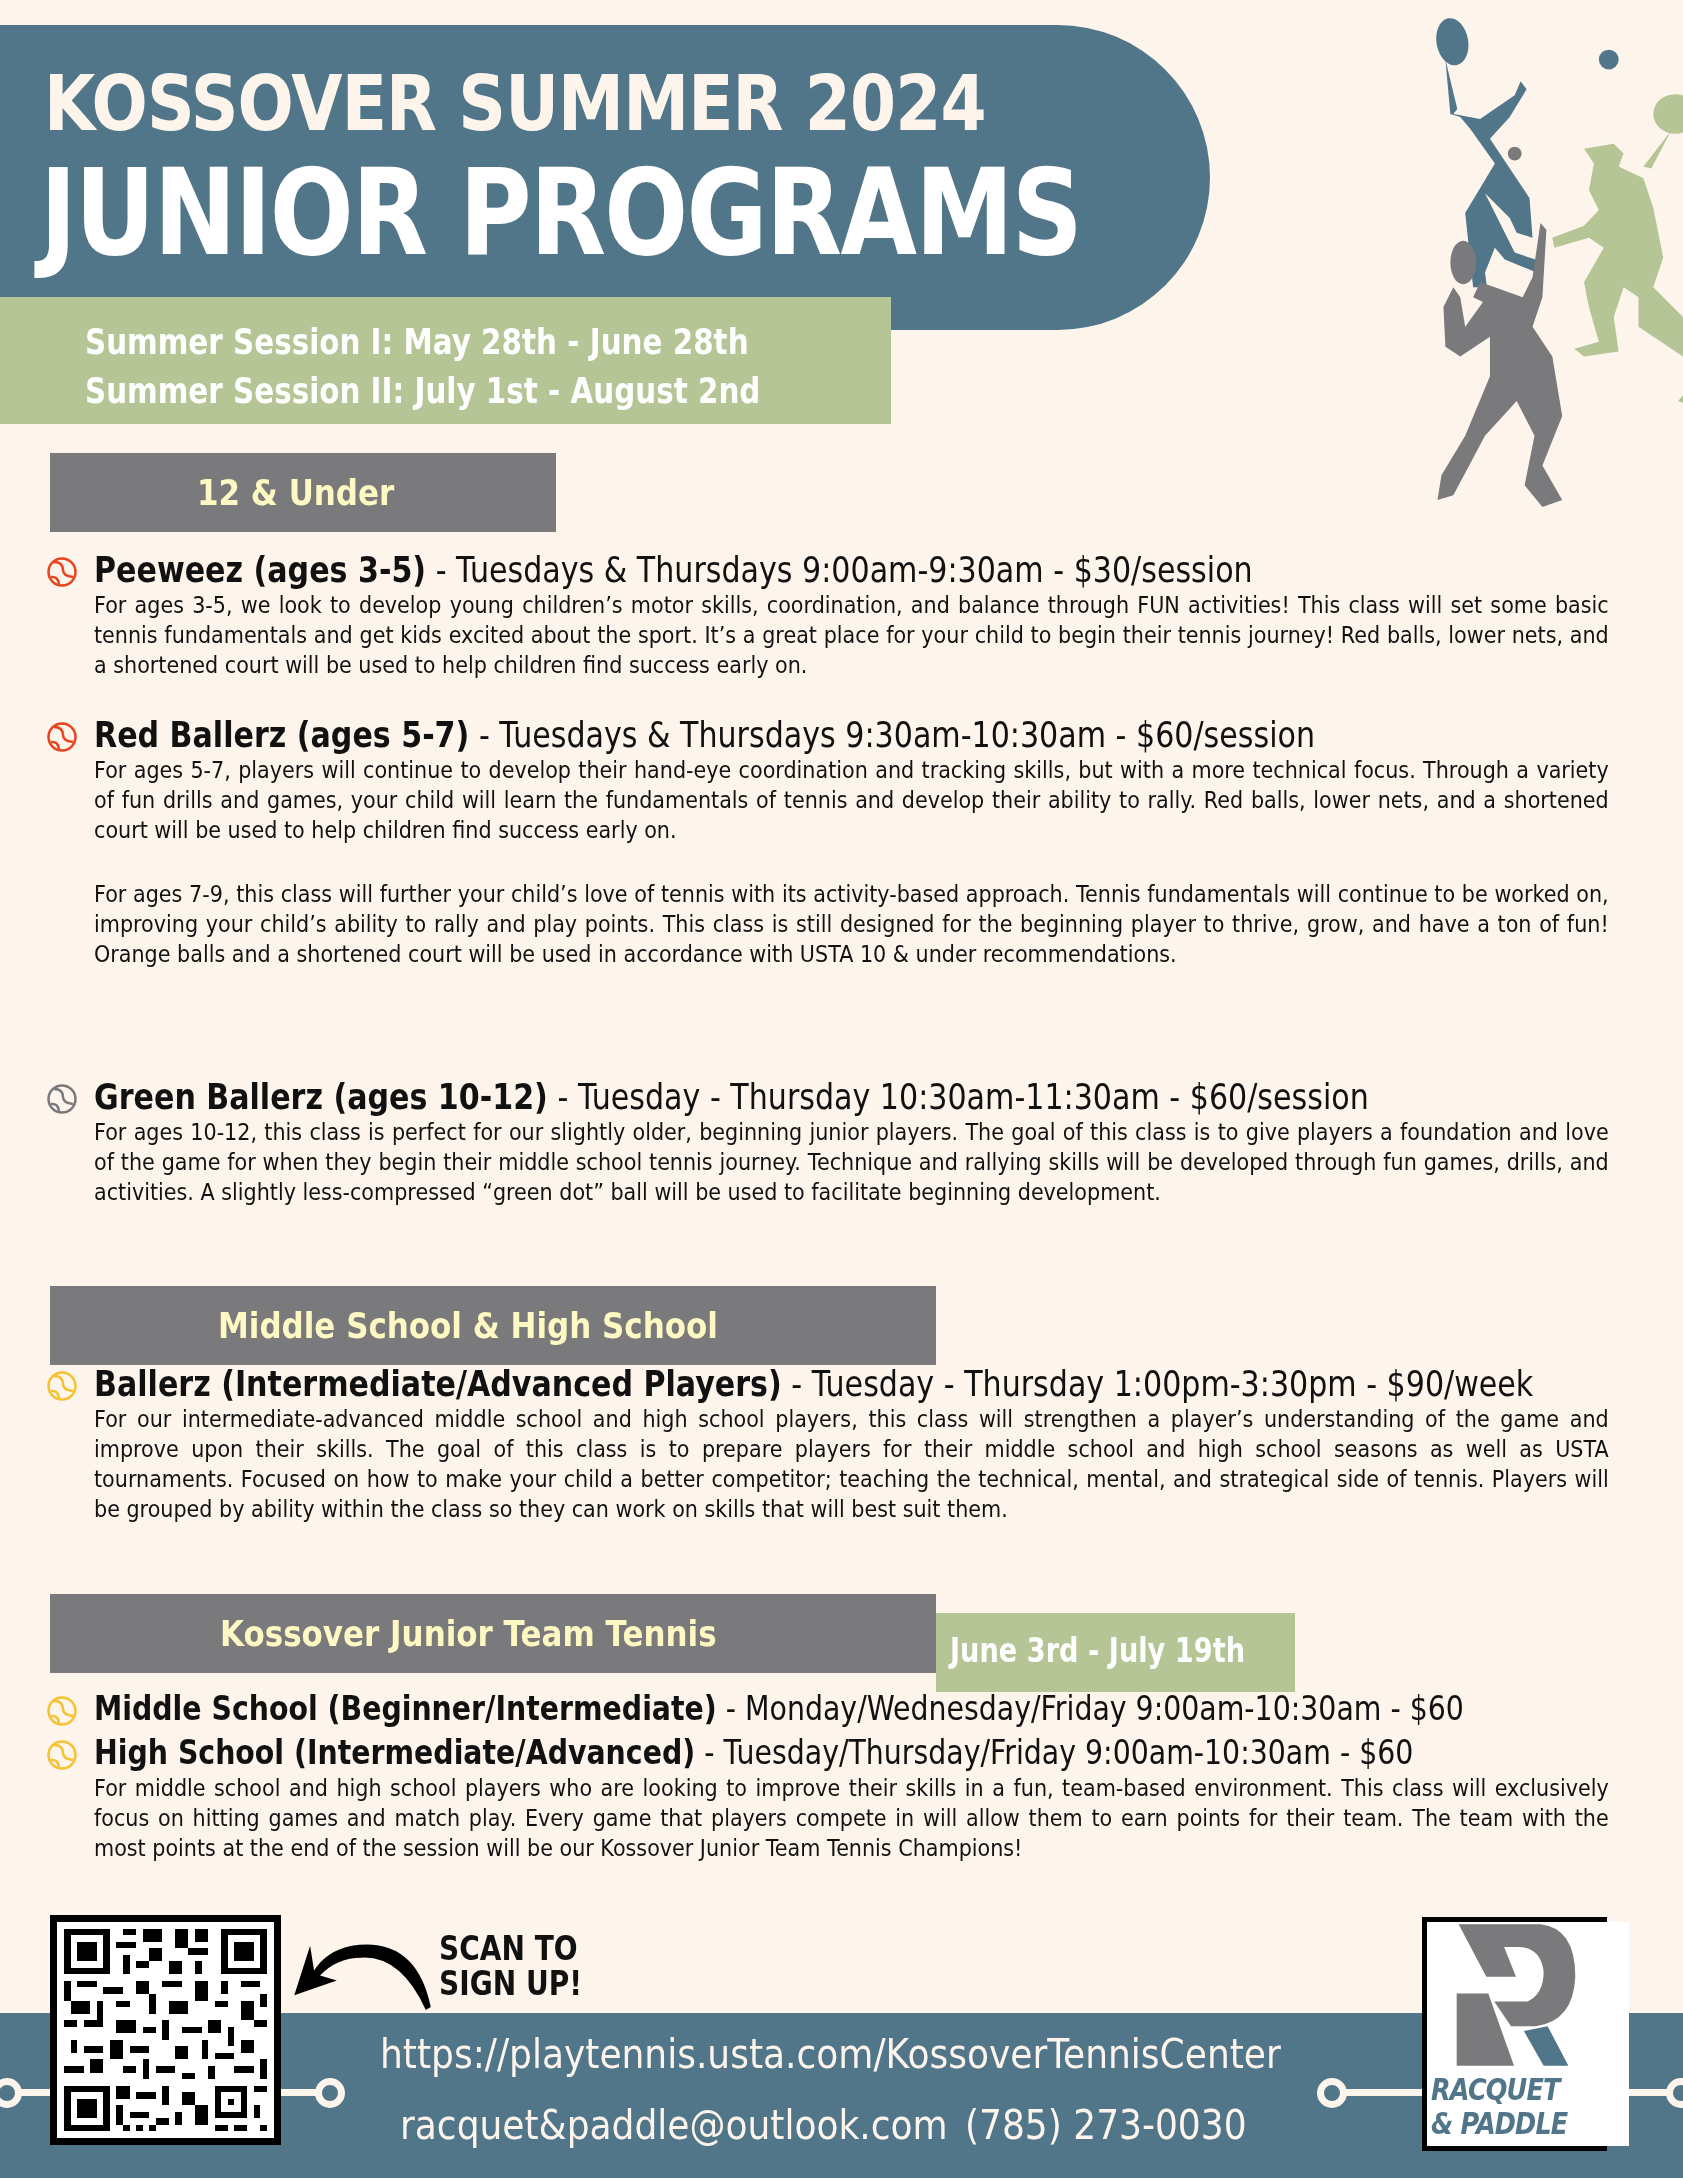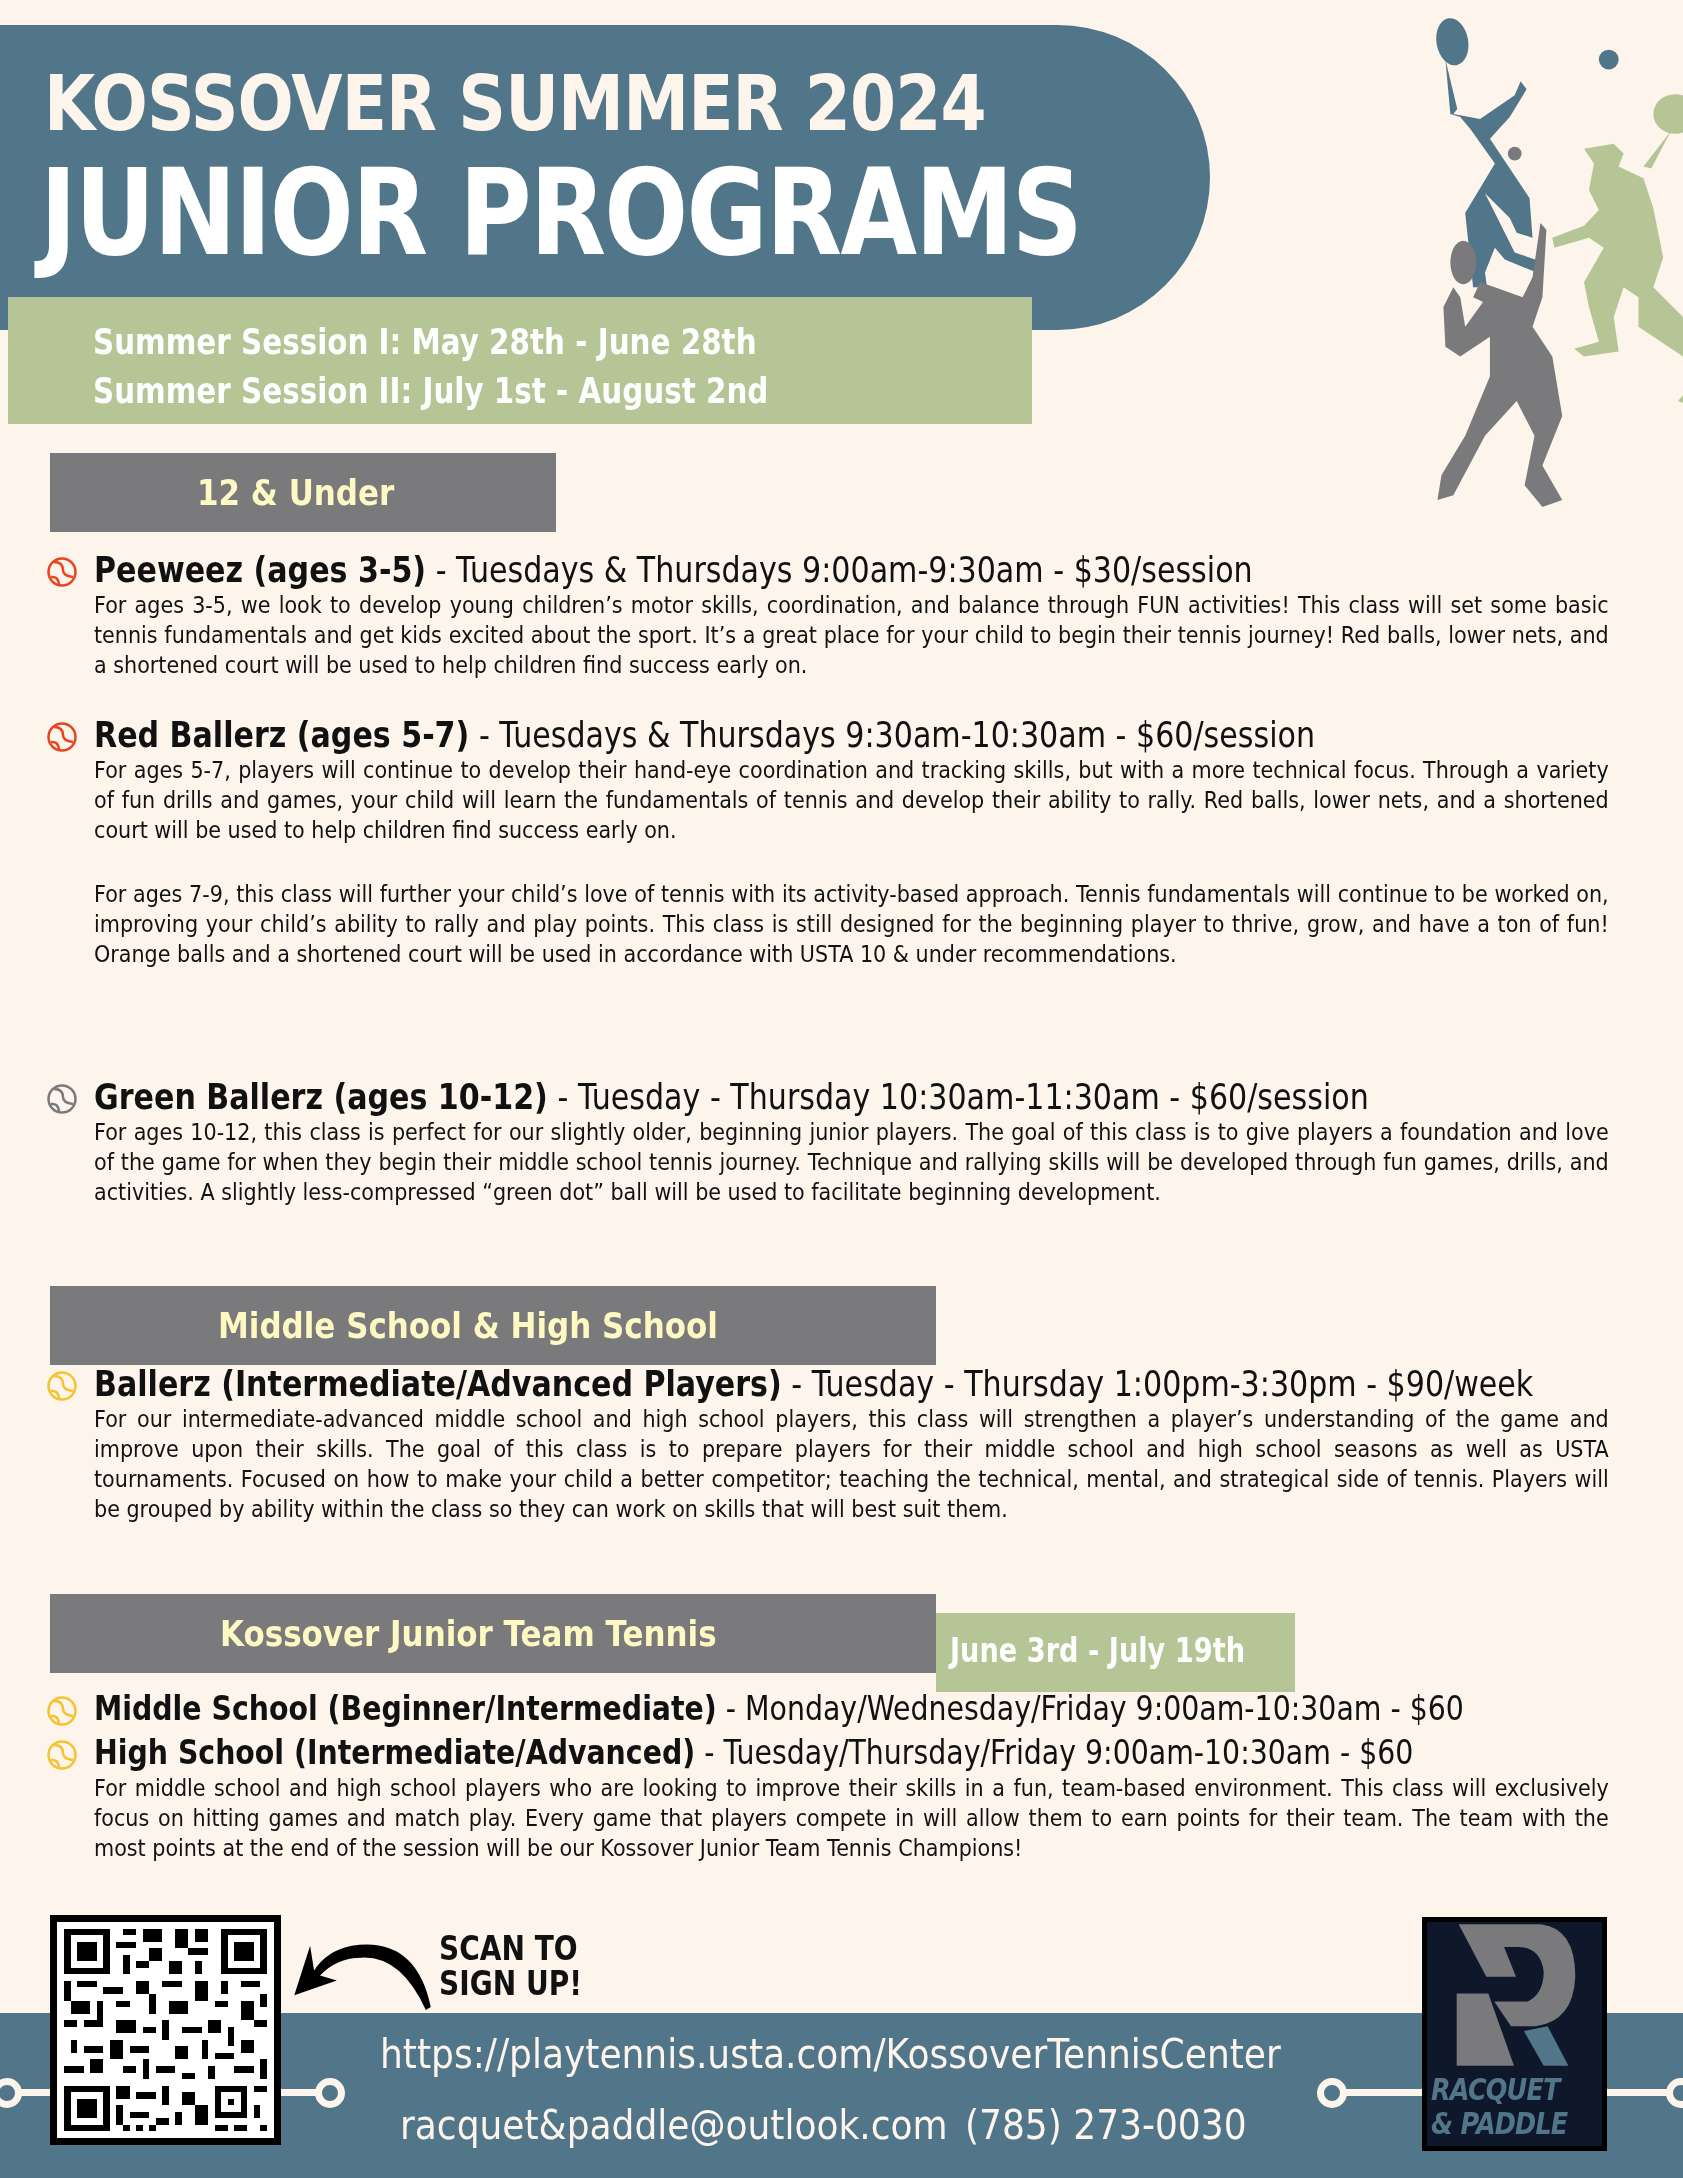--- a/index.html
+++ b/index.html
@@ -17,21 +17,21 @@
     position:absolute; left:44px; top:65px; font-size:77px; font-weight:bold;
     color:#fdf5ec; letter-spacing:-1px; white-space:nowrap; line-height:1;
     transform:scaleX(0.86); transform-origin:left top;
   }
   .title2 {
     position:absolute; left:40px; top:154px; font-size:119px; font-weight:bold;
     color:#ffffff; letter-spacing:-2px; white-space:nowrap; line-height:1;
     transform:scaleX(0.83); transform-origin:left top;
   }
   .sessions {
-    position:absolute; left:0; top:297px; width:1024px; height:127px; background:#b5c596;margin-left:8px;
+    position:absolute; left:0; top:297px; width:891px; height:127px; background:#b5c596;
   }
   .session-line {
     position:absolute; left:85px; font-size:35px; font-weight:bold; color:#fff;
     white-space:nowrap; transform:scaleX(0.84); transform-origin:left top; line-height:1;
   }
   
   .players { position:absolute; left:1287px; top:0; width:396px; height:525px; }
 
   
   .sec {
@@ -76,21 +76,21 @@
     position:absolute; left:439px; top:1931px; font-size:33px; font-weight:bold; line-height:35px;
     color:#111; transform:scaleX(0.85); transform-origin:left top; white-space:nowrap;
   }
   .contact {
     position:absolute; color:#fdf5ec; font-size:40px; white-space:nowrap; line-height:1;
     transform:scaleX(0.9); transform-origin:left top;
   }
   .logo {
     position:absolute; left:1422px; top:1917px; width:185px; height:234px; background:#000;
   }
-  .logo-inner { position:absolute; left:5px; top:5px; width:175px; height:224px; background:#0f172a; overflow:hidden; }
+  .logo-inner { position:absolute; left:5px; top:5px; width:202px; height:224px; background:#ffffff; overflow:hidden; }
   .logo-text {
     position:absolute; left:4px; font-size:30px; font-weight:bold; font-style:italic; color:#517589;
     white-space:nowrap; line-height:1; transform:scaleX(0.85); transform-origin:left top; letter-spacing:-1px;
   }
 </style>
 </head>
 <body>
 
 <div class="banner"></div>
 <div class="title1">KOSSOVER SUMMER 2024</div>

